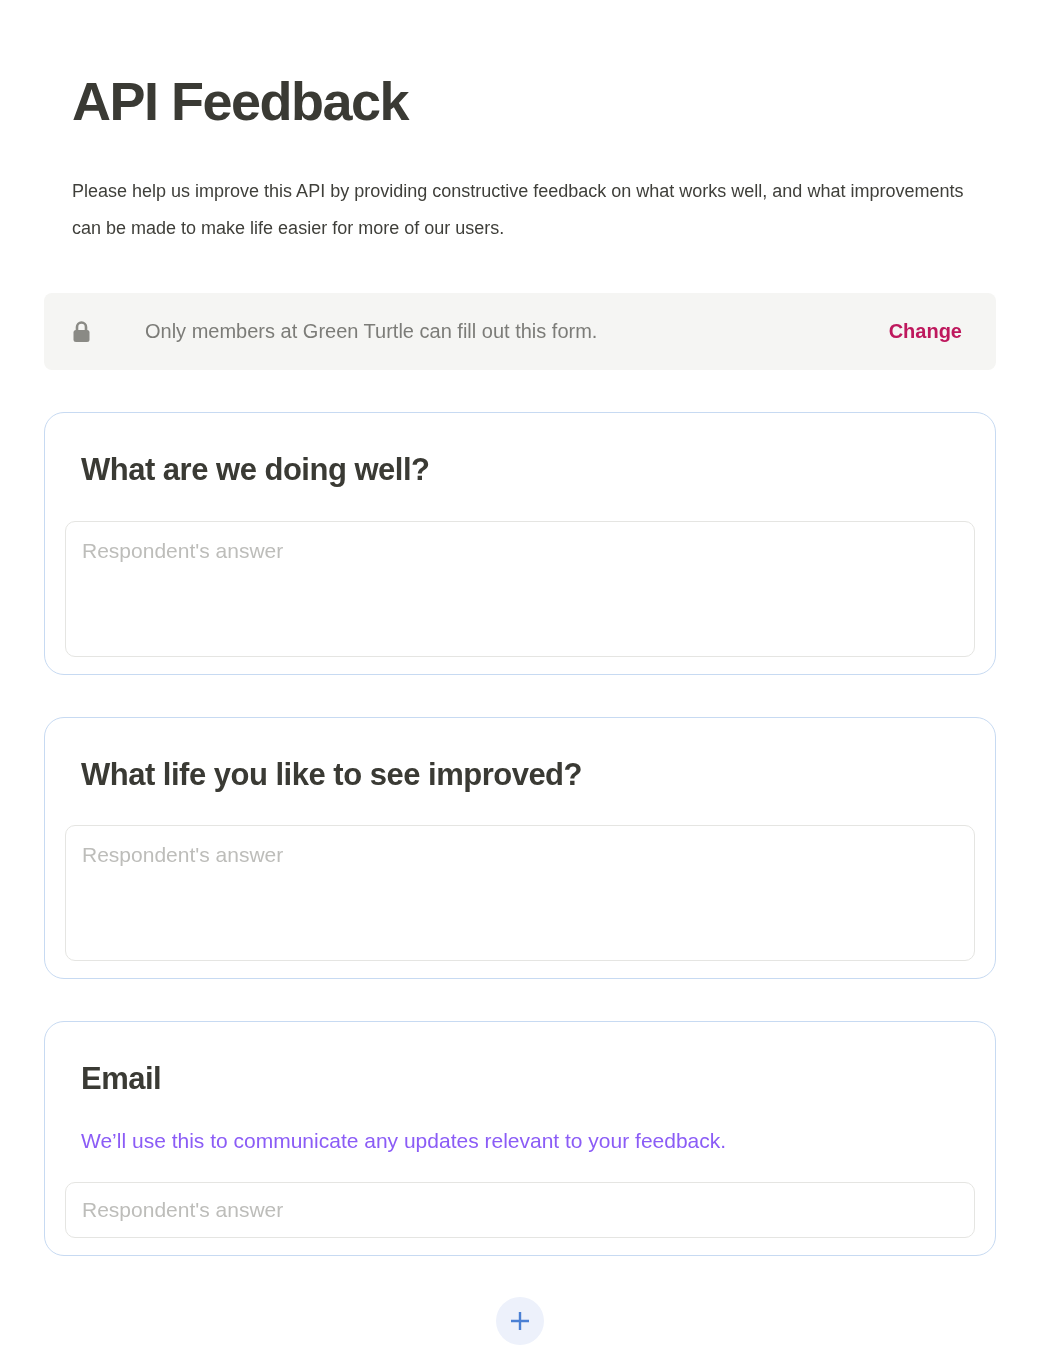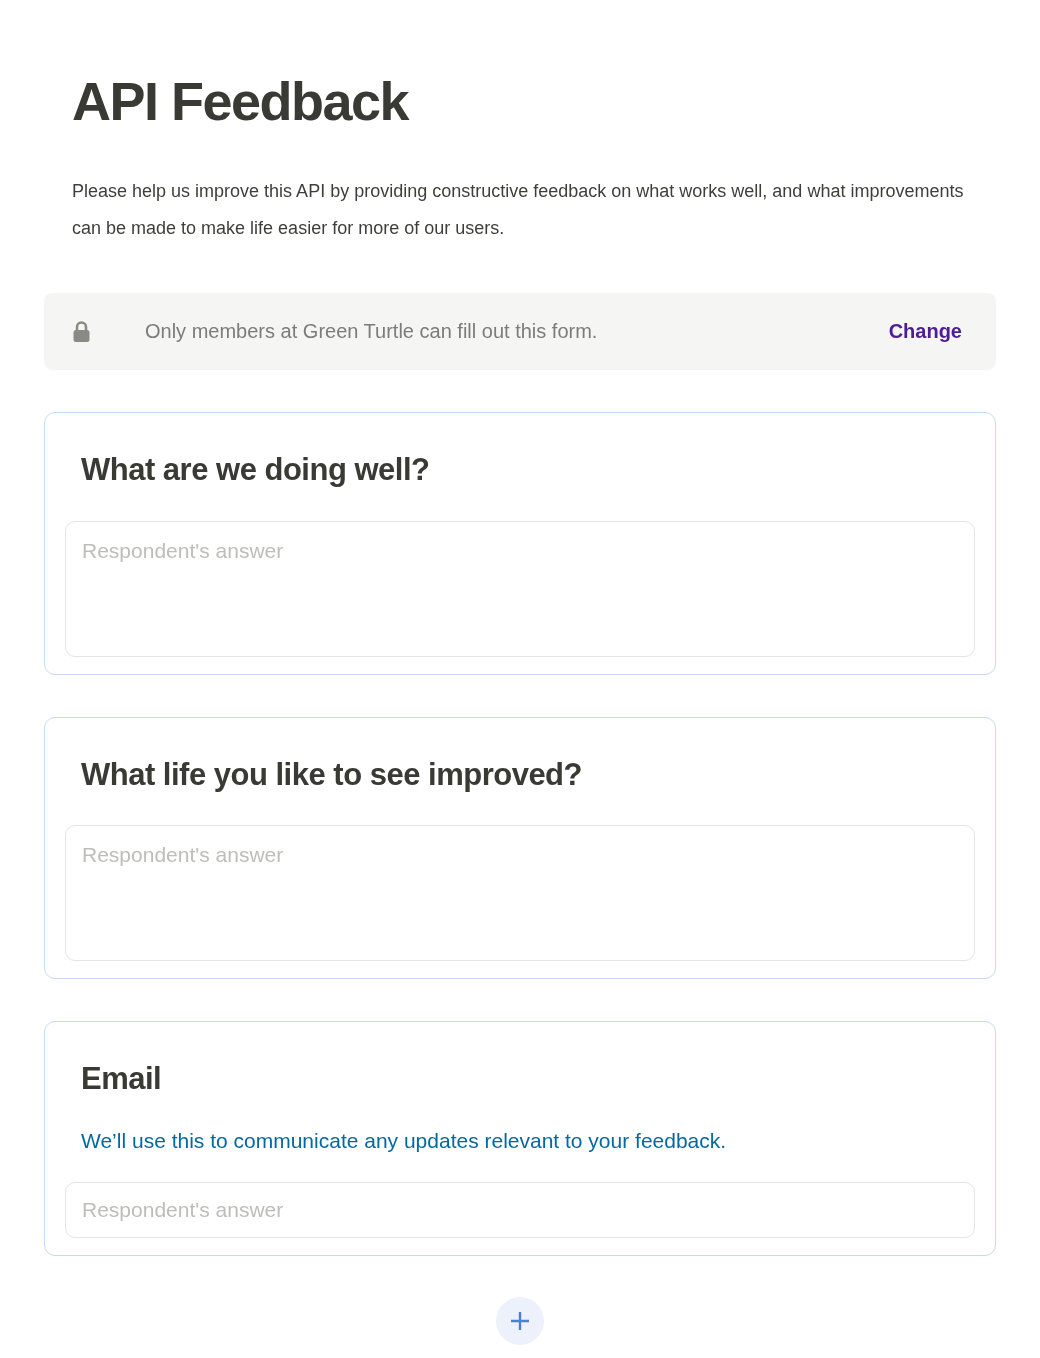--- a/index.html
+++ b/index.html
@@ -45,43 +45,43 @@
     color: #7c7c78;
     flex: 1 1 auto;
   }
   .change-btn {
     background: none;
     border: none;
     cursor: pointer;
     font-family: inherit;
     font-size: 20px;
     font-weight: bold;
-    color: #4c1d95;
+    color: #be185d;
     padding: 0;
   }
 
   .card {
     margin-top: 42px;
     background: #ffffff;
     border: 1px solid #c7daf2;
-    border-radius: 11px;
+    border-radius: 20px;
     padding: 38px 20px 17px;
   }
   .card h2 {
     margin: 0 16px;
     font-size: 31px;
     font-weight: 800;
     letter-spacing: -0.5px;
     color: #3a3a34;
     line-height: 1.2;
   }
   .q-desc {
     margin: 30px 16px 0;
     font-size: 21px;
-    color: #0369a1;
+    color: #8b5cf6;
     line-height: 1.3;
   }
   .answer-textarea {
     display: block;
     width: 100%;
     height: 136px;
     margin-top: 32px;
     border: 1px solid #e5e5e2;
     border-radius: 10px;
     padding: 17px 16px;

